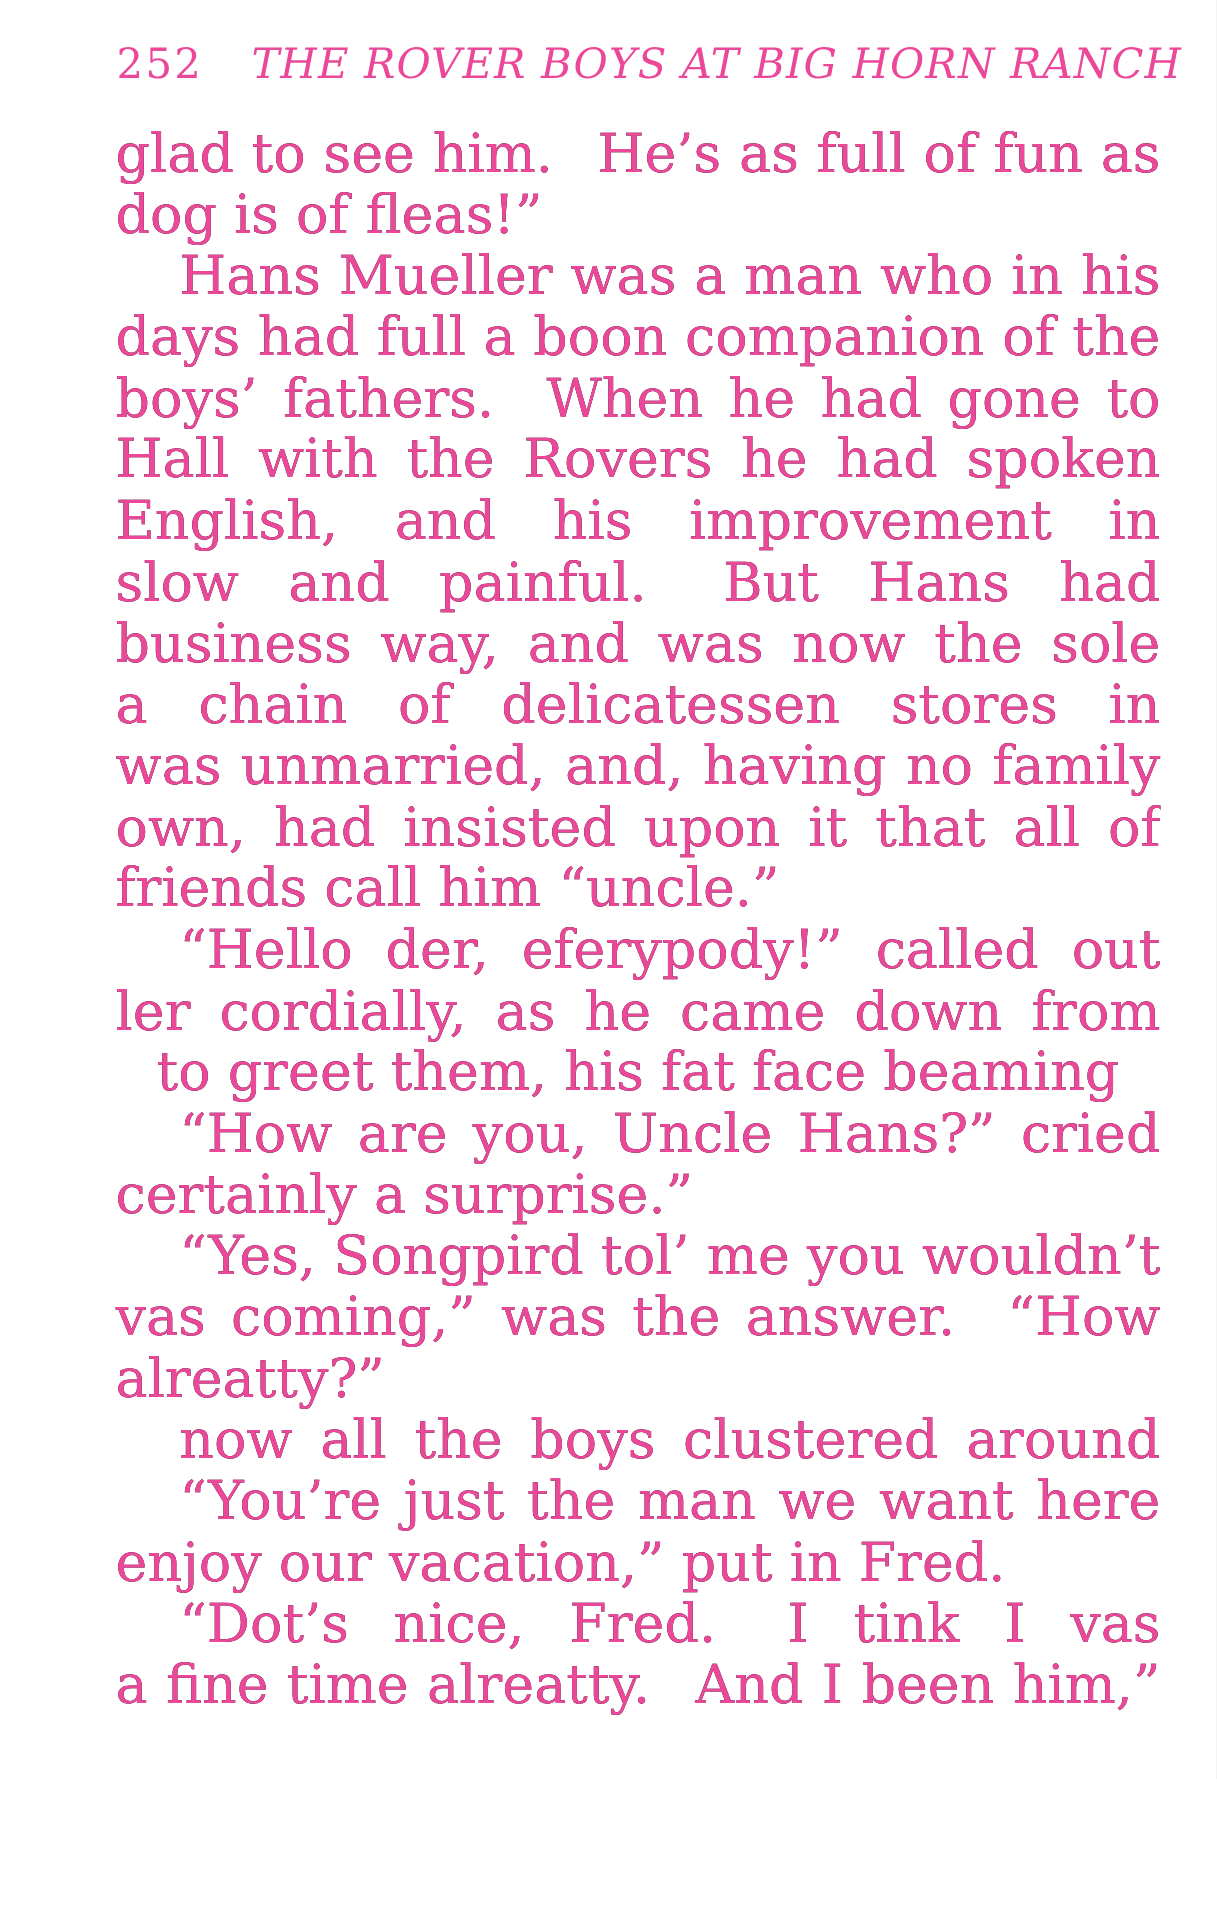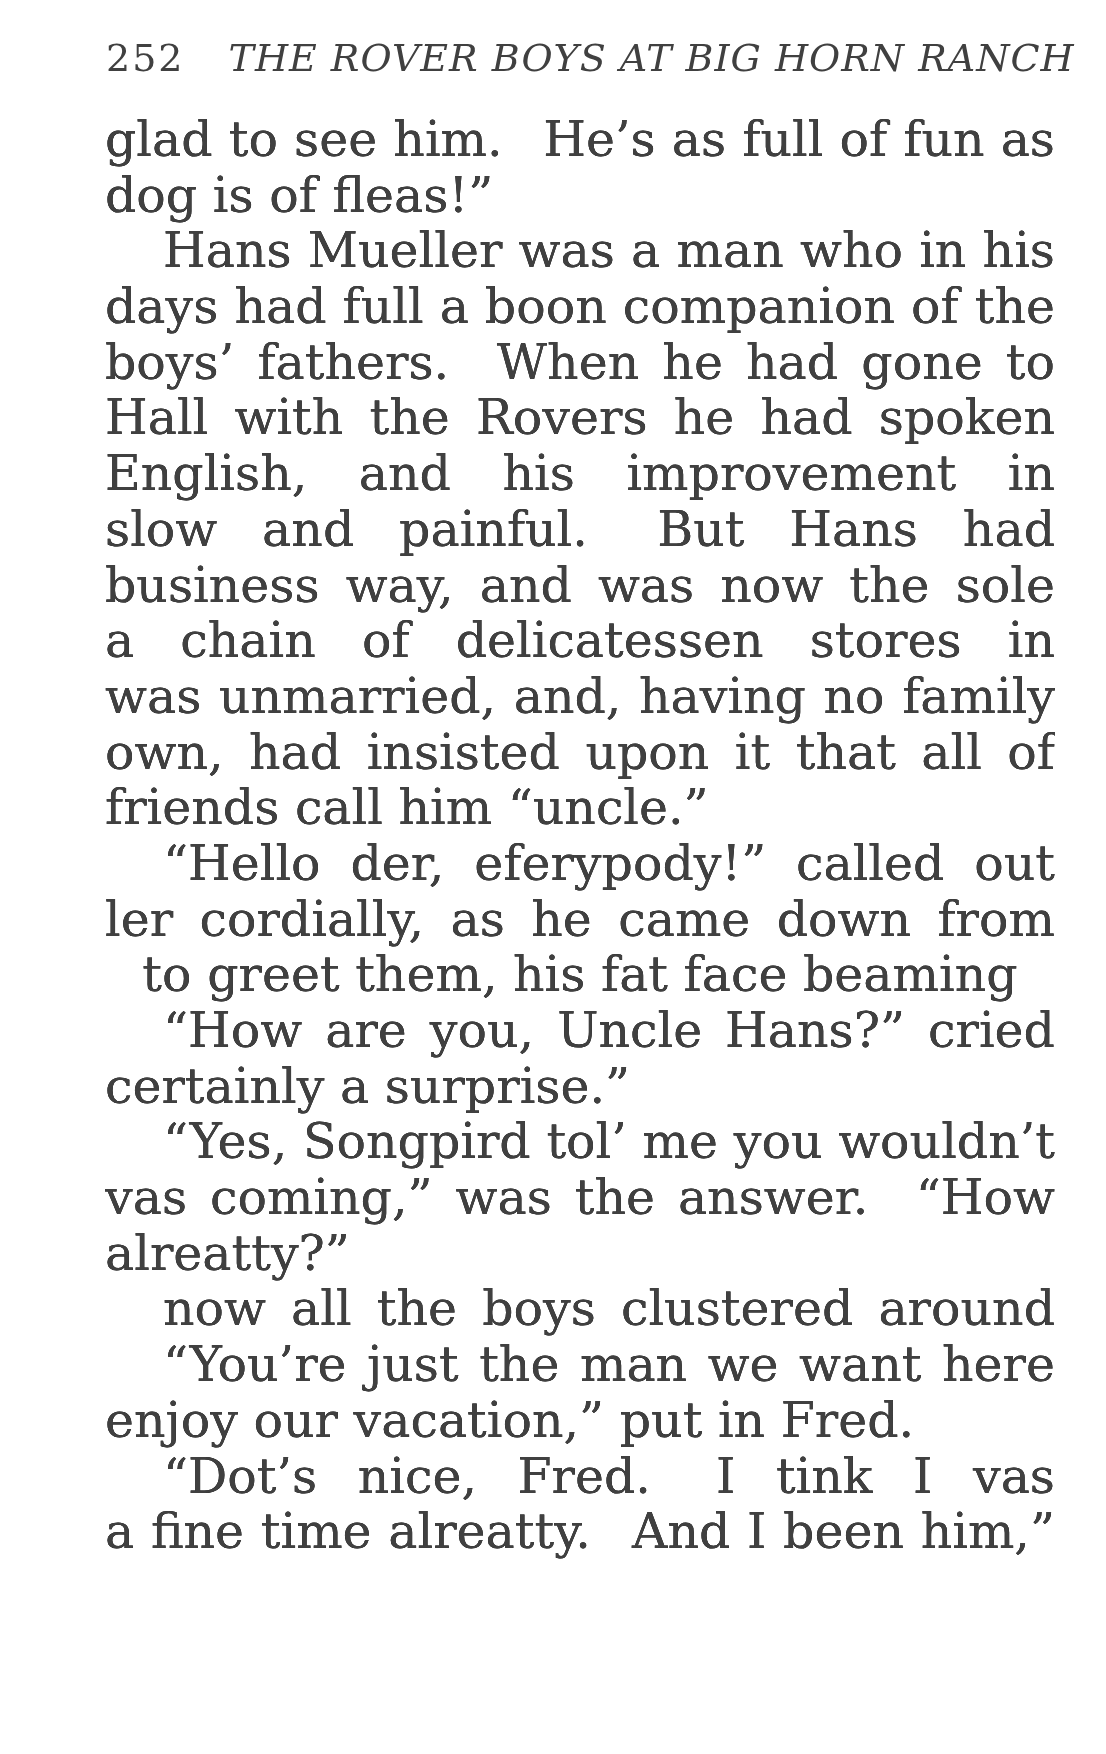--- a/index.html
+++ b/index.html
@@ -6,21 +6,21 @@
     margin: 0;
     padding: 0;
     background: #e8e8e8;
   }
   .page {
     position: relative;
     width: 1106px;
     height: 1754px;
     margin: 0 auto;
     background: #ffffff;
-    color: #404040;
+    color: #ec4899;
     font-family: "DejaVu Serif", "Liberation Serif", serif;
     overflow: hidden;
     box-sizing: border-box;
   }
   .running-head {
     position: absolute;
     top: 36px;
     left: 106px;
     right: 50px;
     white-space: nowrap;

